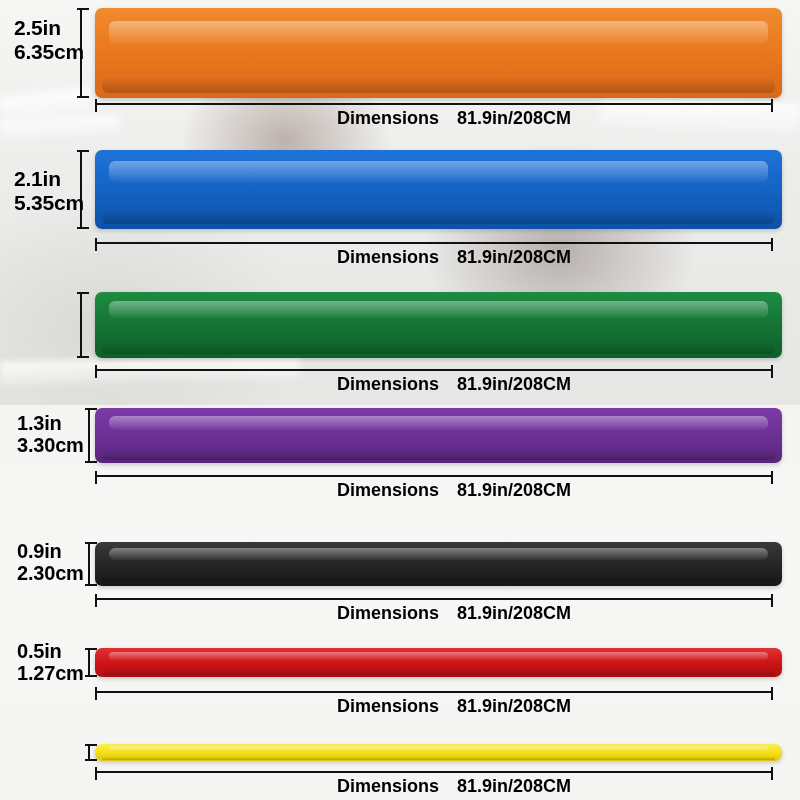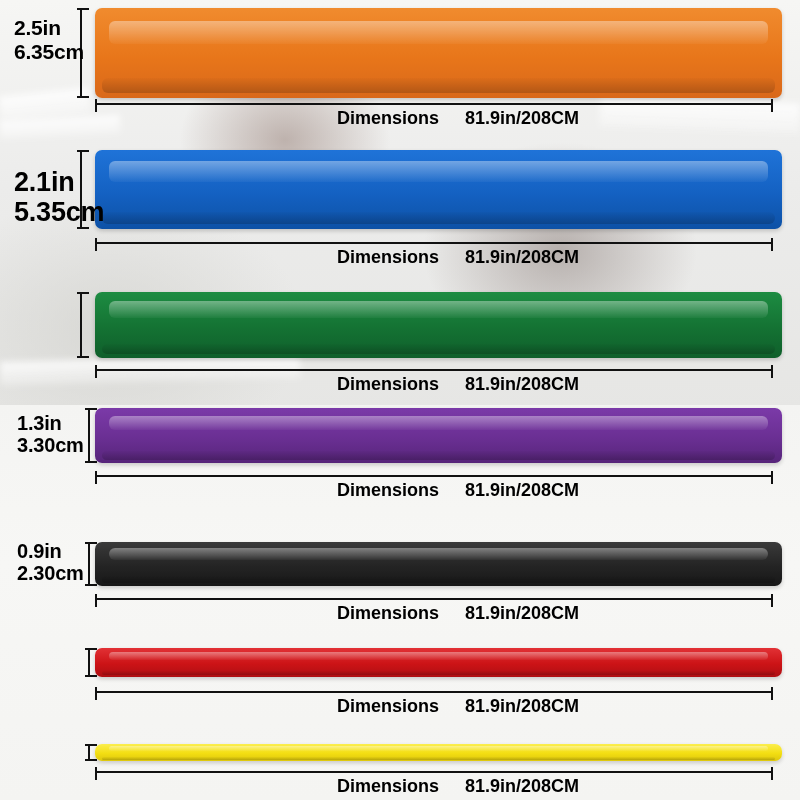--- a/index.html
+++ b/index.html
@@ -136,21 +136,21 @@
   }
   .ruler .cap.left { left: 0; }
   .ruler .cap.right { right: 0; }
 
   .ruler-text {
     position: absolute;
     color: #000;
     font-weight: bold;
     white-space: nowrap;
   }
-  .ruler-text .word { margin-right: 26px; }
+  .ruler-text .word { margin-right: 18px; }
 </style>
 </head>
 <body>
 
 <div id="product-image">
 
   <div class="photo-bg"></div>
   <div class="photo-streak streak-1"></div>
   <div class="photo-streak streak-2"></div>
   <div class="photo-streak streak-3"></div>
@@ -175,21 +175,21 @@
       <span class="word">Dimensions</span><span>81.9in/208CM</span>
     </div>
   </div>
 
   <div class="band-row" style="top:140px;height:130px;">
     <div class="band" style="left:95px; top:10px; width:687px; height:79px; background:linear-gradient(180deg,#1f73d8,#1461c2 55%,#0d51a6);"></div>
     <div class="caliper" style="left:80px; top:10px; height:79px;">
       <div class="tick top"></div>
         <div class="tick bottom"></div>
     </div>
-    <div class="dim-label" style="left:14px; top:27px; font-size:27px;">
+    <div class="dim-label" style="left:14px; top:27px; font-size:21px;">
       <span class="in">2.1in</span>
       <span class="cm">5.35cm</span>
     </div>
     <div class="ruler" style="left:95px; top:102px; width:678px;">
       <div class="cap left"></div>
         <div class="cap right"></div>
     </div>
     <div class="ruler-text" style="left:337px; top:107px; font-size:18px;">
       <span class="word">Dimensions</span><span>81.9in/208CM</span>
     </div>
@@ -247,20 +247,24 @@
       <span class="word">Dimensions</span><span>81.9in/208CM</span>
     </div>
   </div>
 
   <div class="band-row" style="top:640px;height:95px;">
     <div class="band" style="left:95px; top:8px; width:687px; height:29px; background:linear-gradient(180deg,#e23135,#cc1316 55%,#ae0f13);"></div>
     <div class="caliper" style="left:88px; top:8px; height:29px;">
       <div class="tick top"></div>
         <div class="tick bottom"></div>
     </div>
+    <div class="dim-label" style="left:17px; top:0px; font-size:20px;">
+      <span class="in">0.5in</span>
+      <span class="cm">1.27cm</span>
+    </div>
     <div class="ruler" style="left:95px; top:51px; width:678px;">
       <div class="cap left"></div>
         <div class="cap right"></div>
     </div>
     <div class="ruler-text" style="left:337px; top:56px; font-size:18px;">
       <span class="word">Dimensions</span><span>81.9in/208CM</span>
     </div>
   </div>
 
   <div class="band-row" style="top:735px;height:65px;">

